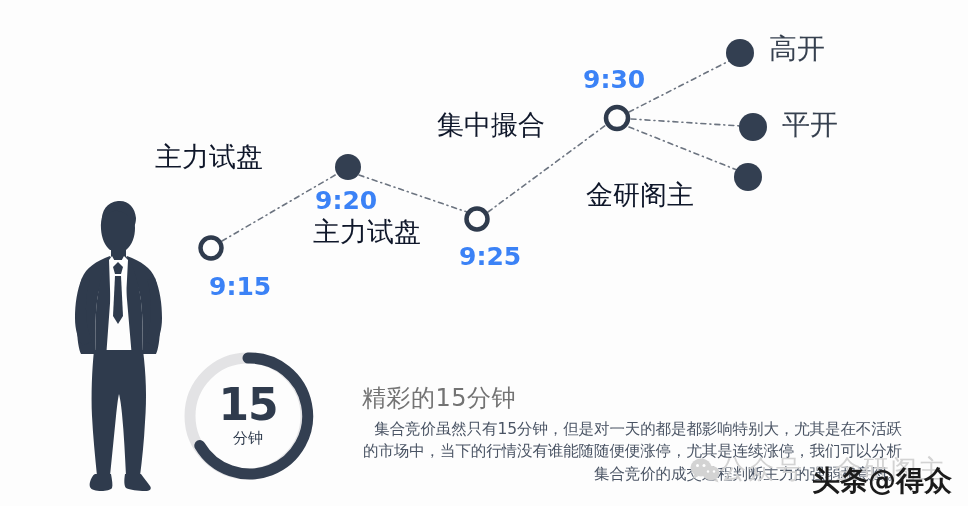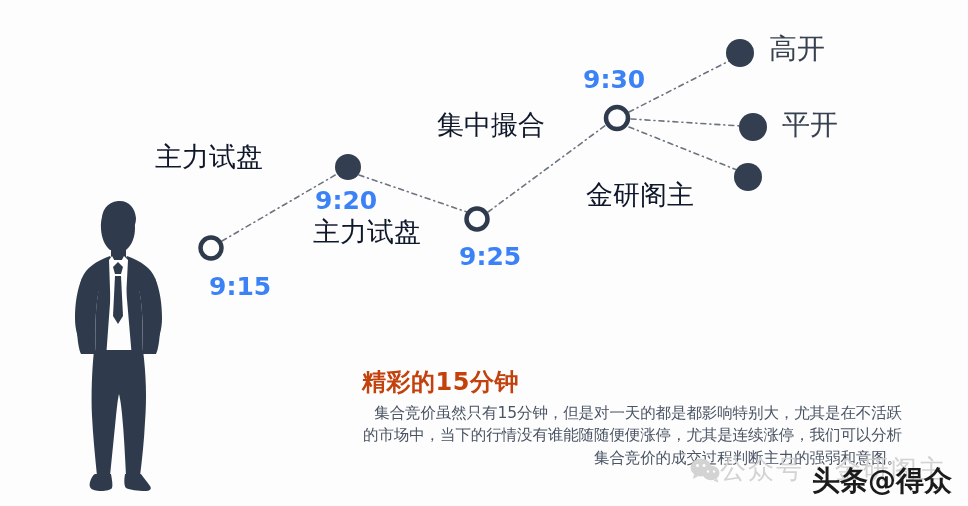--- a/index.html
+++ b/index.html
@@ -83,24 +83,24 @@
 
   
   #summary {
     position: absolute;
     left: 362px;
     top: 368px;
     width: 548px;
   }
   #summary-title {
     font-size: 24px;
-    font-weight: bold;
-    color: #c2410c;
+    font-weight: normal;
+    color: #737373;
     letter-spacing: 0.5px;
-    margin: 0 0 5px 0;
+    margin: 16px 0 5px 0;
     line-height: 1.2;
   }
   #summary-body {
     font-size: 15.5px;
     color: #4a5464;
     line-height: 1.45;
     margin: 0;
     letter-spacing: -0.1px;
     width: 540px;
     text-align: right;
@@ -205,20 +205,32 @@
   <div class="time-label" style="left:583px; top:65px;">9:30</div>
 
   <div class="stage-label" style="left:155px; top:139px;">主力试盘</div>
   <div class="stage-label" style="left:313px; top:214px;">主力试盘</div>
   <div class="stage-label" style="left:437px; top:107px;">集中撮合</div>
   <div class="stage-label" style="left:586px; top:177px;">金研阁主</div>
 
   <div class="outcome-label" style="left:769px; top:30px;">高开</div>
   <div class="outcome-label" style="left:782px; top:106px;">平开</div>
 
+  <div id="gauge">
+    <svg width="136" height="136" viewBox="0 0 136 136" xmlns="http://www.w3.org/2000/svg">
+
+      <circle cx="68" cy="68" r="58" fill="none" stroke="#e3e3e5" stroke-width="11"></circle>
+
+      <path d="M 68 10 A 58 58 0 1 1 19.8 97.6" fill="none" stroke="#333f51" stroke-width="11" stroke-linecap="round"></path>
+    </svg>
+    <div class="gauge-center">
+      <div class="gauge-number">15</div>
+      <div class="gauge-unit">分钟</div>
+    </div>
+  </div>
 
   <div id="summary">
     <h2 id="summary-title">精彩的15分钟</h2>
     <p id="summary-body">集合竞价虽然只有15分钟，但是对一天的都是都影响特别大，尤其是在不活跃的市场中，当下的行情没有谁能随随便便涨停，尤其是连续涨停，我们可以分析集合竞价的成交过程判断主力的强弱和意图。</p>
   </div>
 
   <div id="watermark">
     <svg id="wechat-badge" width="30" height="26" viewBox="0 0 30 26" xmlns="http://www.w3.org/2000/svg">
       <g fill="#d3d3d3">
         <ellipse cx="11" cy="10.5" rx="10.5" ry="9"></ellipse>

